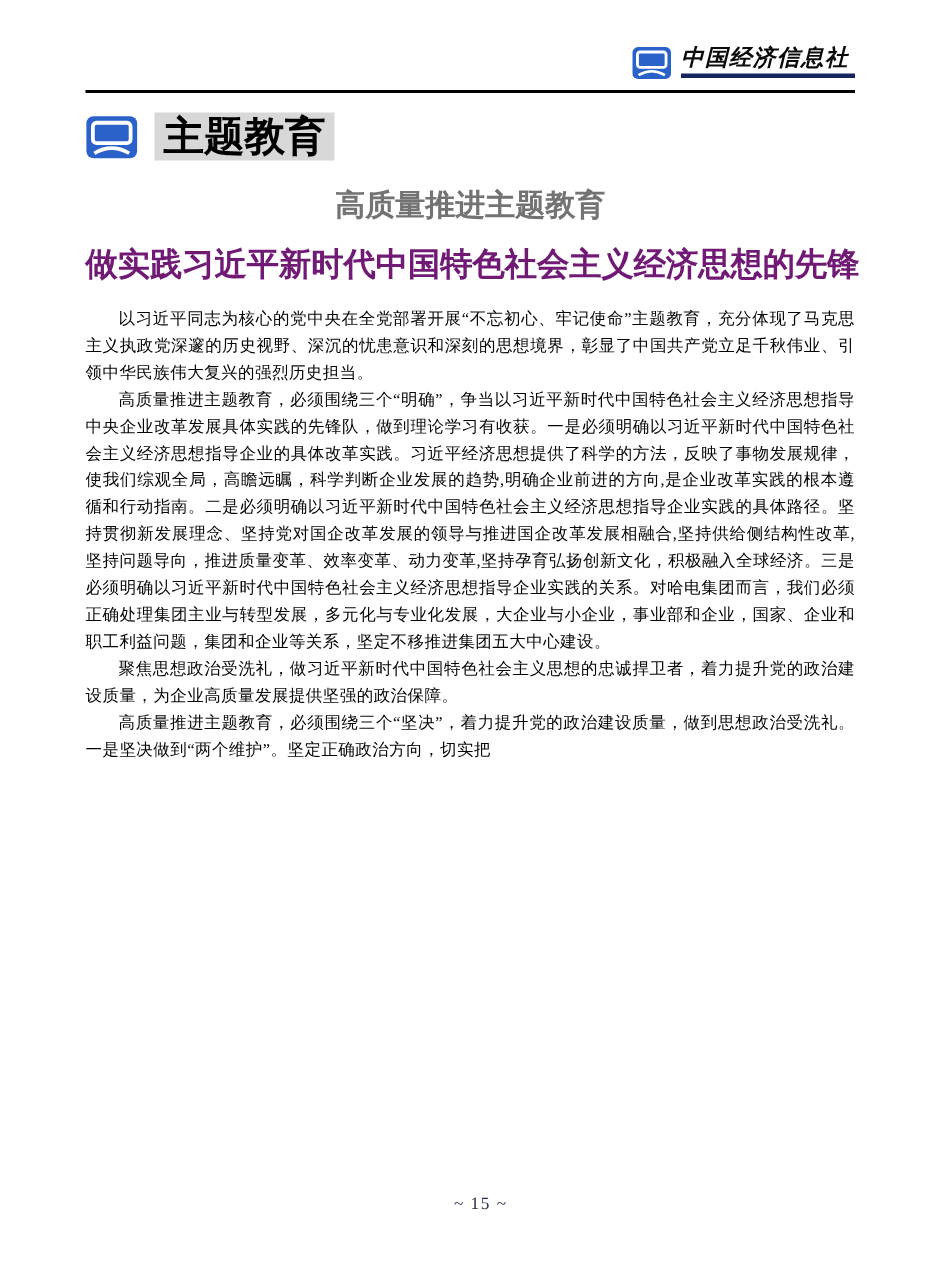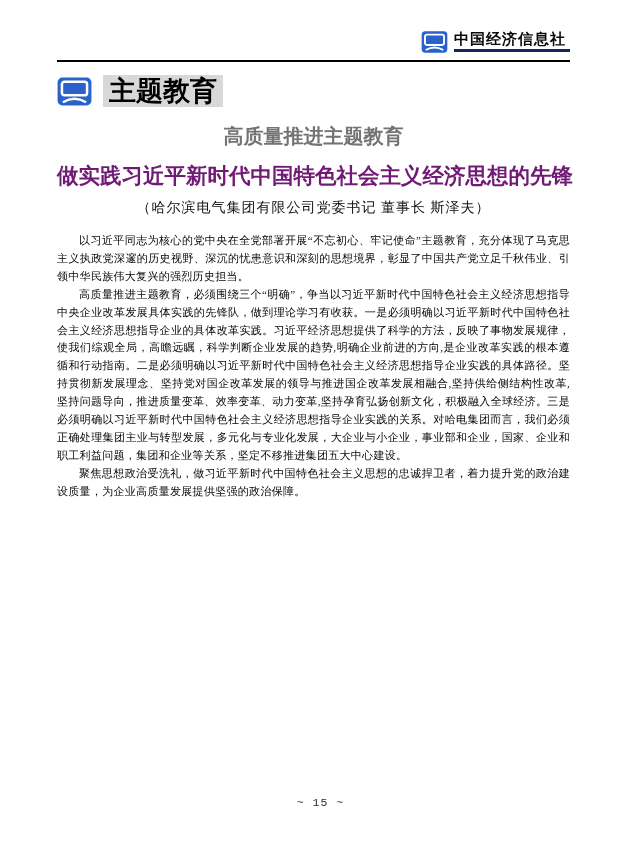--- a/index.html
+++ b/index.html
@@ -14,21 +14,21 @@
     color:#000;
   }
   
   .masthead { display:flex; justify-content:flex-end; }
   .logo-block { display:flex; align-items:flex-start; gap:6px; }
   .logo-icon { width:27px; height:22px; flex:0 0 auto; margin-top:1px; }
   .logo-textcol { display:flex; flex-direction:column; align-items:flex-start; }
   .logo-name {
     font-family:"Liberation Sans", sans-serif;
     font-weight:bold; font-size:15px; line-height:17px;
-    letter-spacing:1px; color:#0a0a0a; white-space:nowrap;
+    letter-spacing:1px; color:#0a0a0a; white-space:nowrap;font-style:italic;
   }
   .logo-tagline { width:116px; height:3px; background:#16255e; margin-top:2px; }
   .top-rule { border:none; border-top:2px solid #000; margin-top:7px; }
 
   
   .section-row { display:flex; align-items:center; gap:11px; margin-top:13px; }
   .section-icon { width:35px; height:29px; flex:0 0 auto; }
   .section-label {
     font-family:"Liberation Sans", sans-serif;
     font-weight:bold; font-size:27px; line-height:30px;
@@ -62,21 +62,21 @@
   }
   .para.bold {
     font-family:"Liberation Sans", sans-serif;
     font-weight:bold;
   }
 
   
   .page-footer {
     position:absolute; left:0; right:0; bottom:44px;
     text-align:center;
-    font-family:Liberation Mono, monospace;
+    font-family:Liberation Serif, serif;
     font-size:11.5px; color:#222c45; letter-spacing:1px;margin-left:15px;
   }
 </style>
 </head>
 <body>
 
 <div class="page">
 
   <div class="masthead">
     <div class="logo-block">
@@ -97,23 +97,23 @@
     <svg class="section-icon" viewBox="0 0 36 30">
       <rect x="0.5" y="0.5" width="35" height="29" rx="5" fill="#2a62c9"></rect>
       <rect x="5" y="5" width="26" height="14" rx="2.5" fill="none" stroke="#ffffff" stroke-width="2.6"></rect>
       <path d="M6 26 q12 -7 24 0" fill="none" stroke="#ffffff" stroke-width="2.4"></path>
     </svg>
     <span class="section-label">主题教育</span>
   </div>
 
   <h1 class="article-title">高质量推进主题教育</h1>
   <h2 class="article-subtitle">做实践习近平新时代中国特色社会主义经济思想的先锋</h2>
-  <div class="article-byline">（哈尔滨电气集团有限公司党委书记 董事长 斯泽夫）</div>
 
   <div class="article-body">
       <p class="para">以习近平同志为核心的党中央在全党部署开展“不忘初心、牢记使命”主题教育，充分体现了马克思主义执政党深邃的历史视野、深沉的忧患意识和深刻的思想境界，彰显了中国共产党立足千秋伟业、引领中华民族伟大复兴的强烈历史担当。</p>
       <p class="para">高质量推进主题教育，必须围绕三个“明确”，争当以习近平新时代中国特色社会主义经济思想指导中央企业改革发展具体实践的先锋队，做到理论学习有收获。一是必须明确以习近平新时代中国特色社会主义经济思想指导企业的具体改革实践。习近平经济思想提供了科学的方法，反映了事物发展规律，使我们综观全局，高瞻远瞩，科学判断企业发展的趋势,明确企业前进的方向,是企业改革实践的根本遵循和行动指南。二是必须明确以习近平新时代中国特色社会主义经济思想指导企业实践的具体路径。坚持贯彻新发展理念、坚持党对国企改革发展的领导与推进国企改革发展相融合,坚持供给侧结构性改革,坚持问题导向，推进质量变革、效率变革、动力变革,坚持孕育弘扬创新文化，积极融入全球经济。三是必须明确以习近平新时代中国特色社会主义经济思想指导企业实践的关系。对哈电集团而言，我们必须正确处理集团主业与转型发展，多元化与专业化发展，大企业与小企业，事业部和企业，国家、企业和职工利益问题，集团和企业等关系，坚定不移推进集团五大中心建设。</p>
       <p class="para">聚焦思想政治受洗礼，做习近平新时代中国特色社会主义思想的忠诚捍卫者，着力提升党的政治建设质量，为企业高质量发展提供坚强的政治保障。</p>
+      <p class="para">高质量推进主题教育，必须围绕三个“坚决”，着力提升党的政治建设质量，做到思想政治受洗礼。一是坚决做到“两个维护”。坚定正确政治方向，切实把</p>
     </div>
 
   <div class="page-footer">~ 15 ~</div>
 
 </div>
 
 </body></html>

